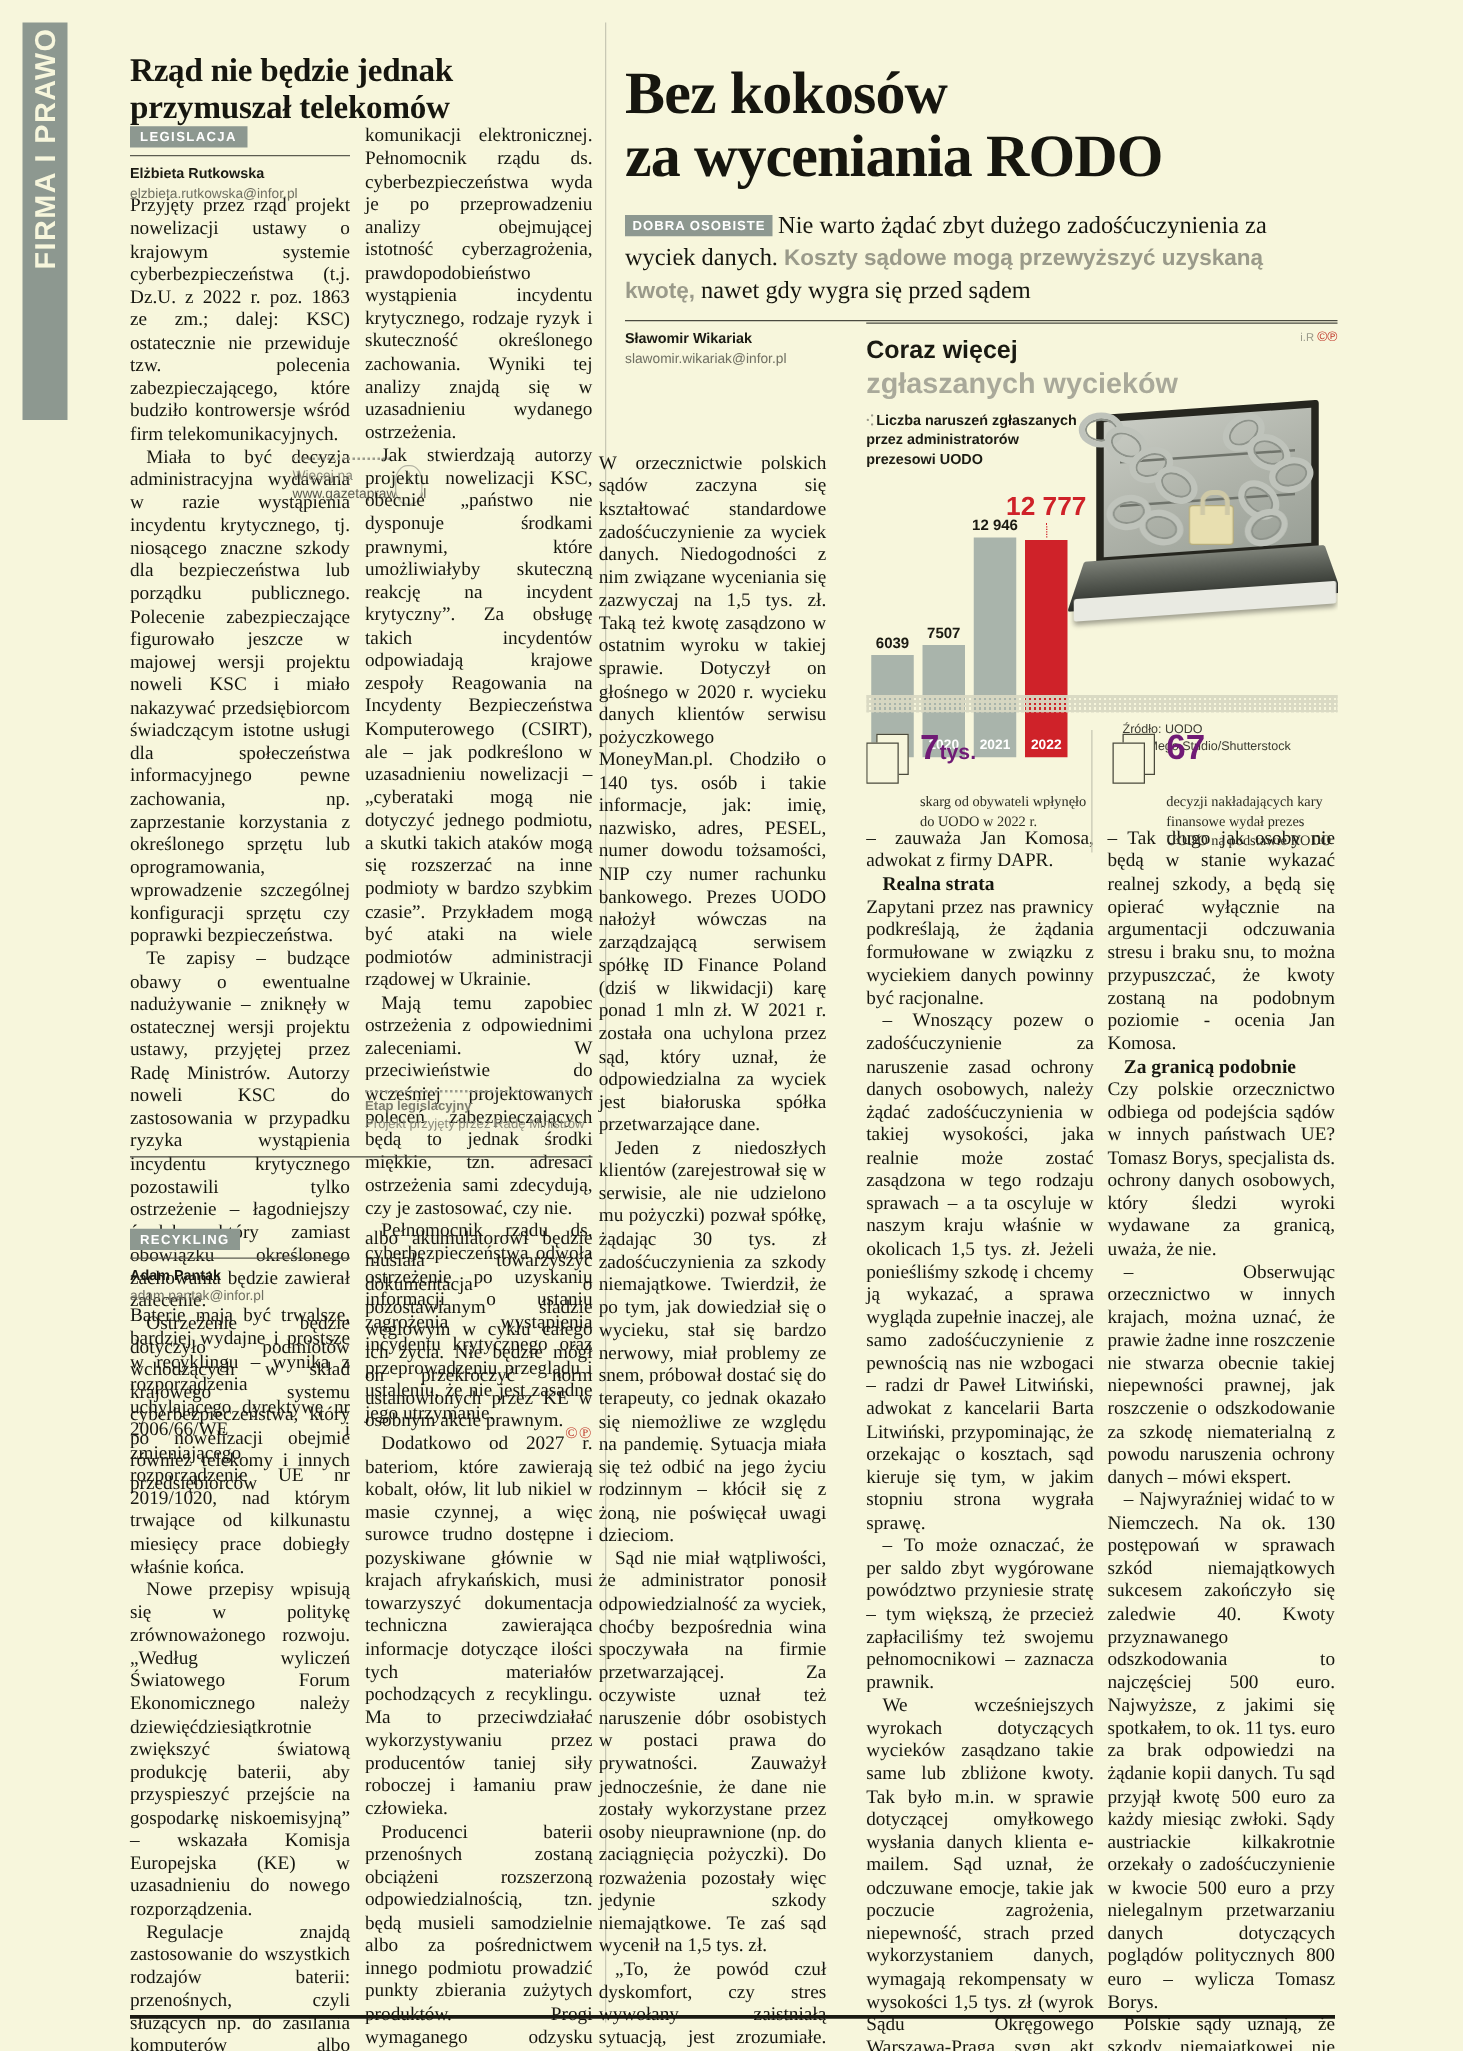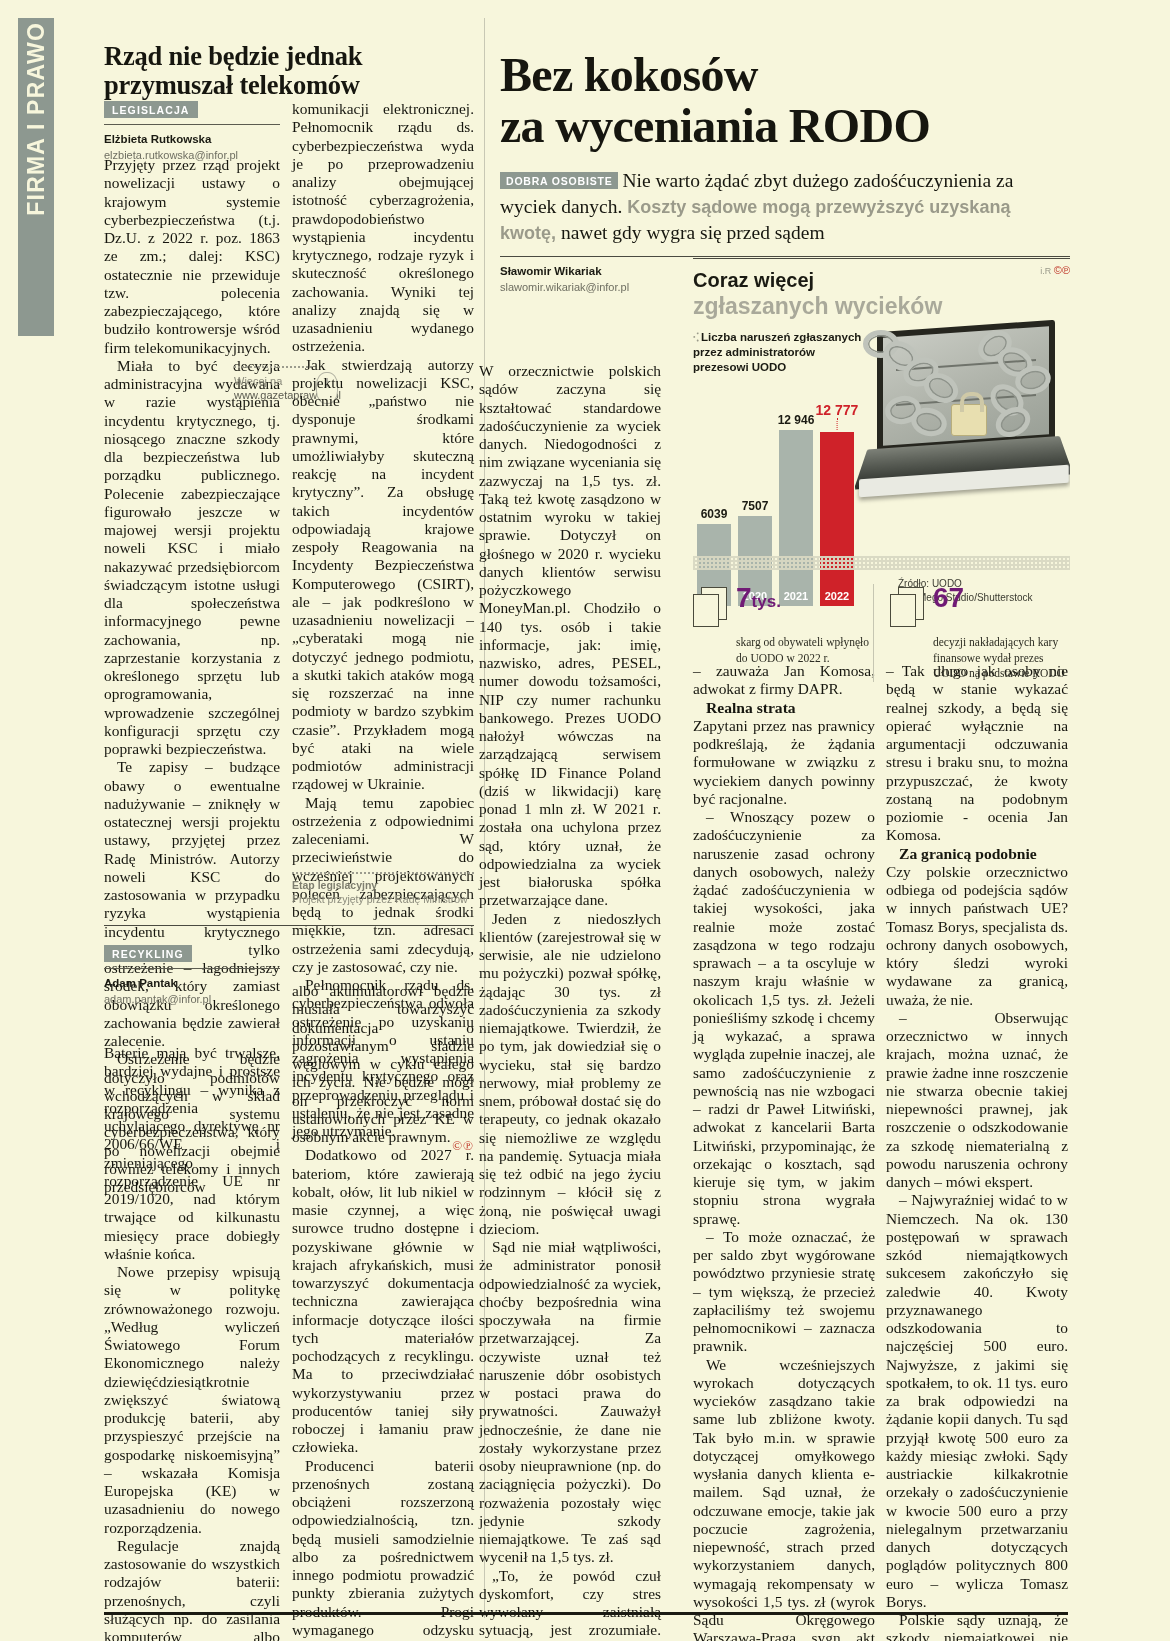--- a/index.html
+++ b/index.html
@@ -90,21 +90,21 @@
     line-height:1.32;color:#8a8a7b;
   }
   .etap b{color:#7d7d6e;font-weight:bold;display:block;}
 
   
   .art2-rule{position:absolute;left:104px;top:925px;width:370px;border-top:1px solid #4a4a40;}
   .h1-art2{
     position:absolute;left:104px;top:937px;width:380px;
     font-weight:bold;font-size:22.5px;line-height:1.1;
   }
-  .art2-meta{position:absolute;left:104px;top:944px;width:176px;}
+  .art2-meta{position:absolute;left:104px;top:982px;width:176px;}
   .art2-c1{position:absolute;left:104px;top:1044px;width:176px;height:575px;}
   .art2-c2{position:absolute;left:292px;top:982px;width:182px;height:637px;}
 
   
   .vrule{position:absolute;left:484px;top:18px;width:0;height:1600px;border-left:1px solid #c8c8b4;}
   .h1-main{
     position:absolute;left:500px;top:18px;width:600px;
     font-weight:bold;font-size:48px;line-height:1.05;letter-spacing:-0.7px;
   }
   .lead{
@@ -186,21 +186,21 @@
   
   .chart{position:absolute;left:0;top:168px;width:200px;height:180px;}
   .bar-wrap{position:absolute;bottom:0;width:34px;}
   .bar{width:100%;background:#a9b4ab;}
   .bar.red{background:#cf2229;}
   .bar-val{
     position:absolute;bottom:100%;left:50%;transform:translateX(-50%);
     font-family:"Liberation Sans",sans-serif;font-weight:bold;font-size:12px;
     white-space:nowrap;margin-bottom:3px;color:#1a1a12;
   }
-  .bar-val.big{font-size:14px;color:#cf2229;margin-bottom:14px;}
+  .bar-val.big{font-size:21px;color:#cf2229;margin-bottom:14px;}
   .bar-val.big:after{
     content:"";position:absolute;left:50%;top:100%;width:0;height:12px;
     border-left:1px dotted #cf2229;
   }
   .bar-lab{
     position:absolute;bottom:4px;left:0;right:0;text-align:center;
     font-family:"Liberation Sans",sans-serif;font-weight:bold;font-size:11px;color:#fff;
   }
   .src{
     position:absolute;left:205px;bottom:2px;width:170px;

